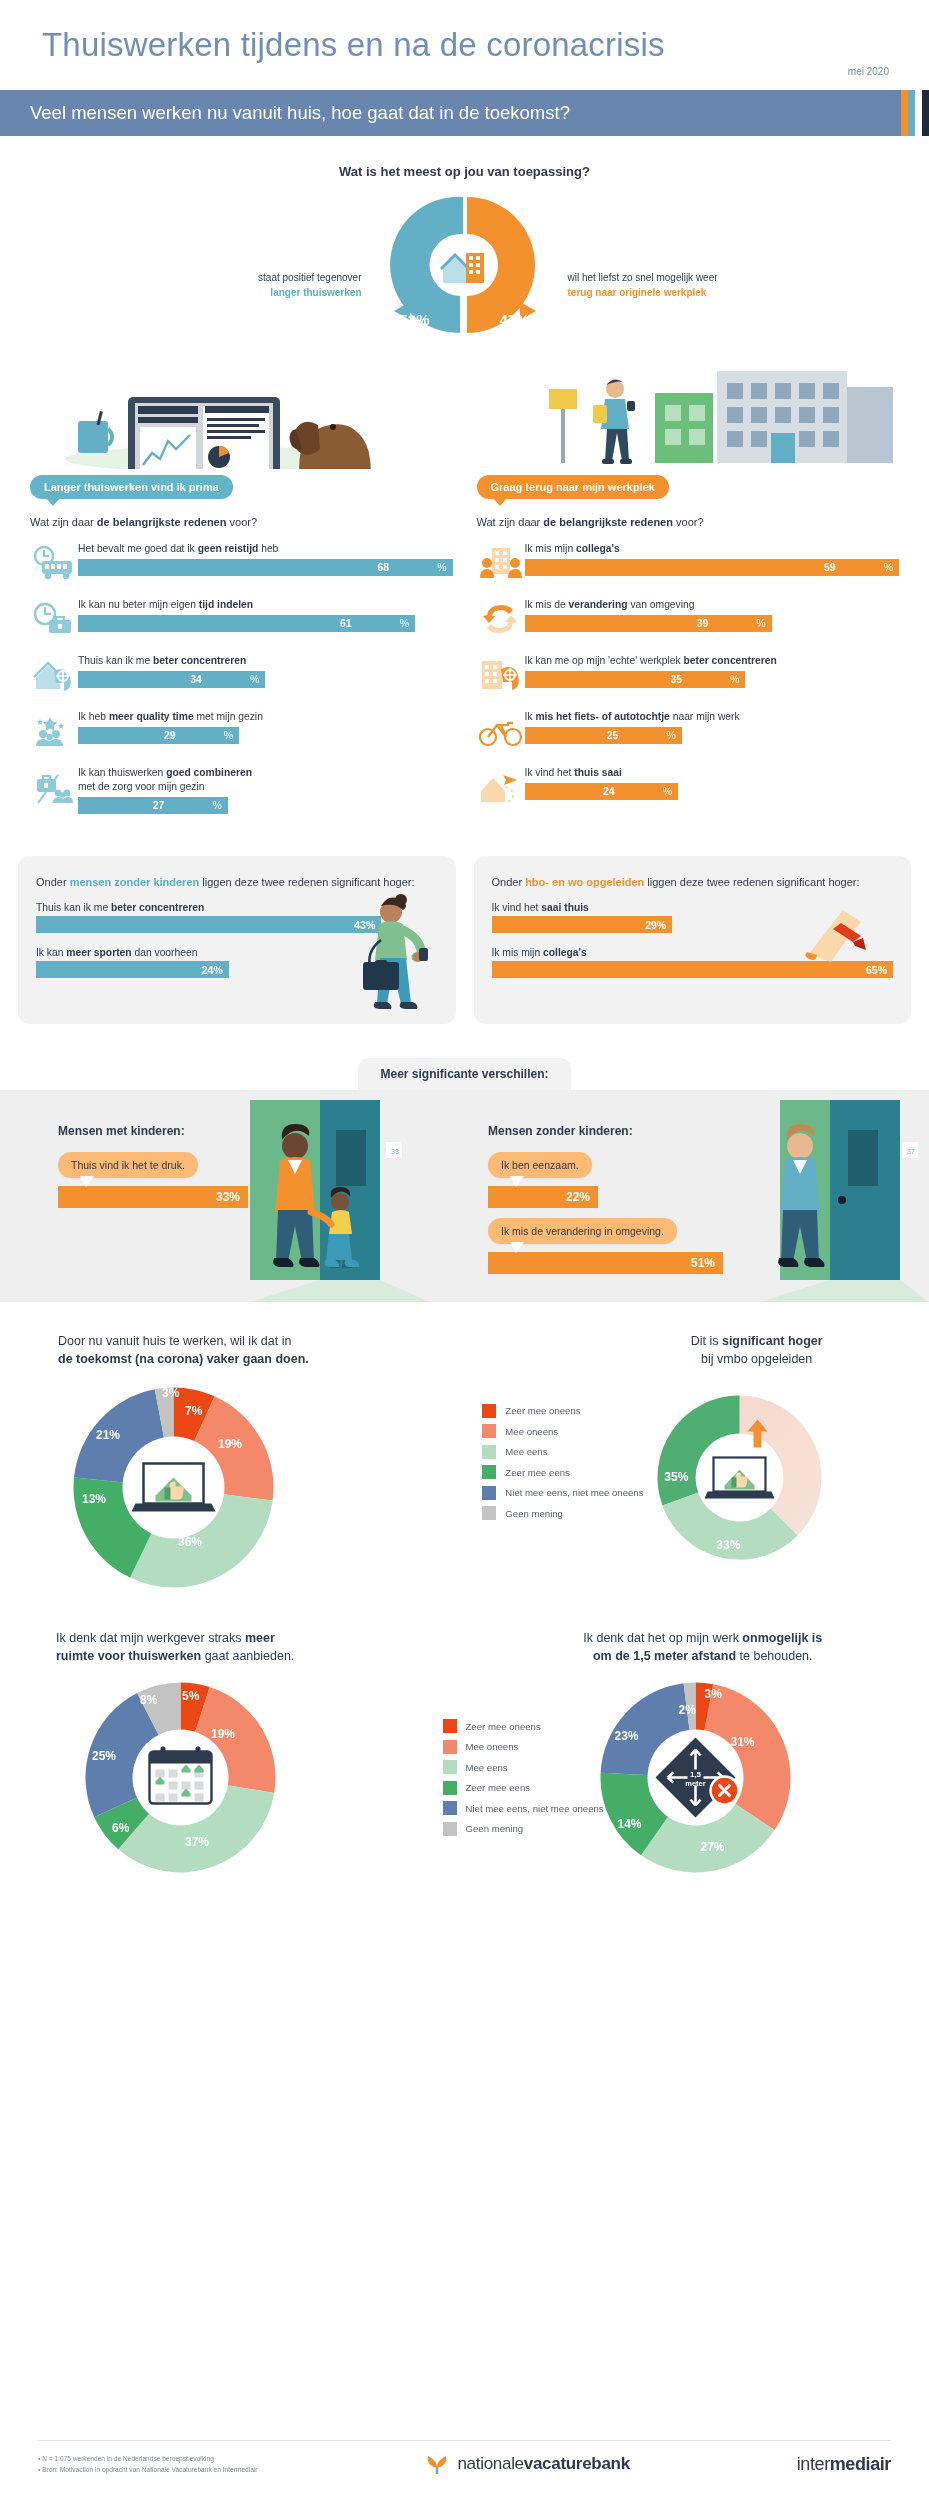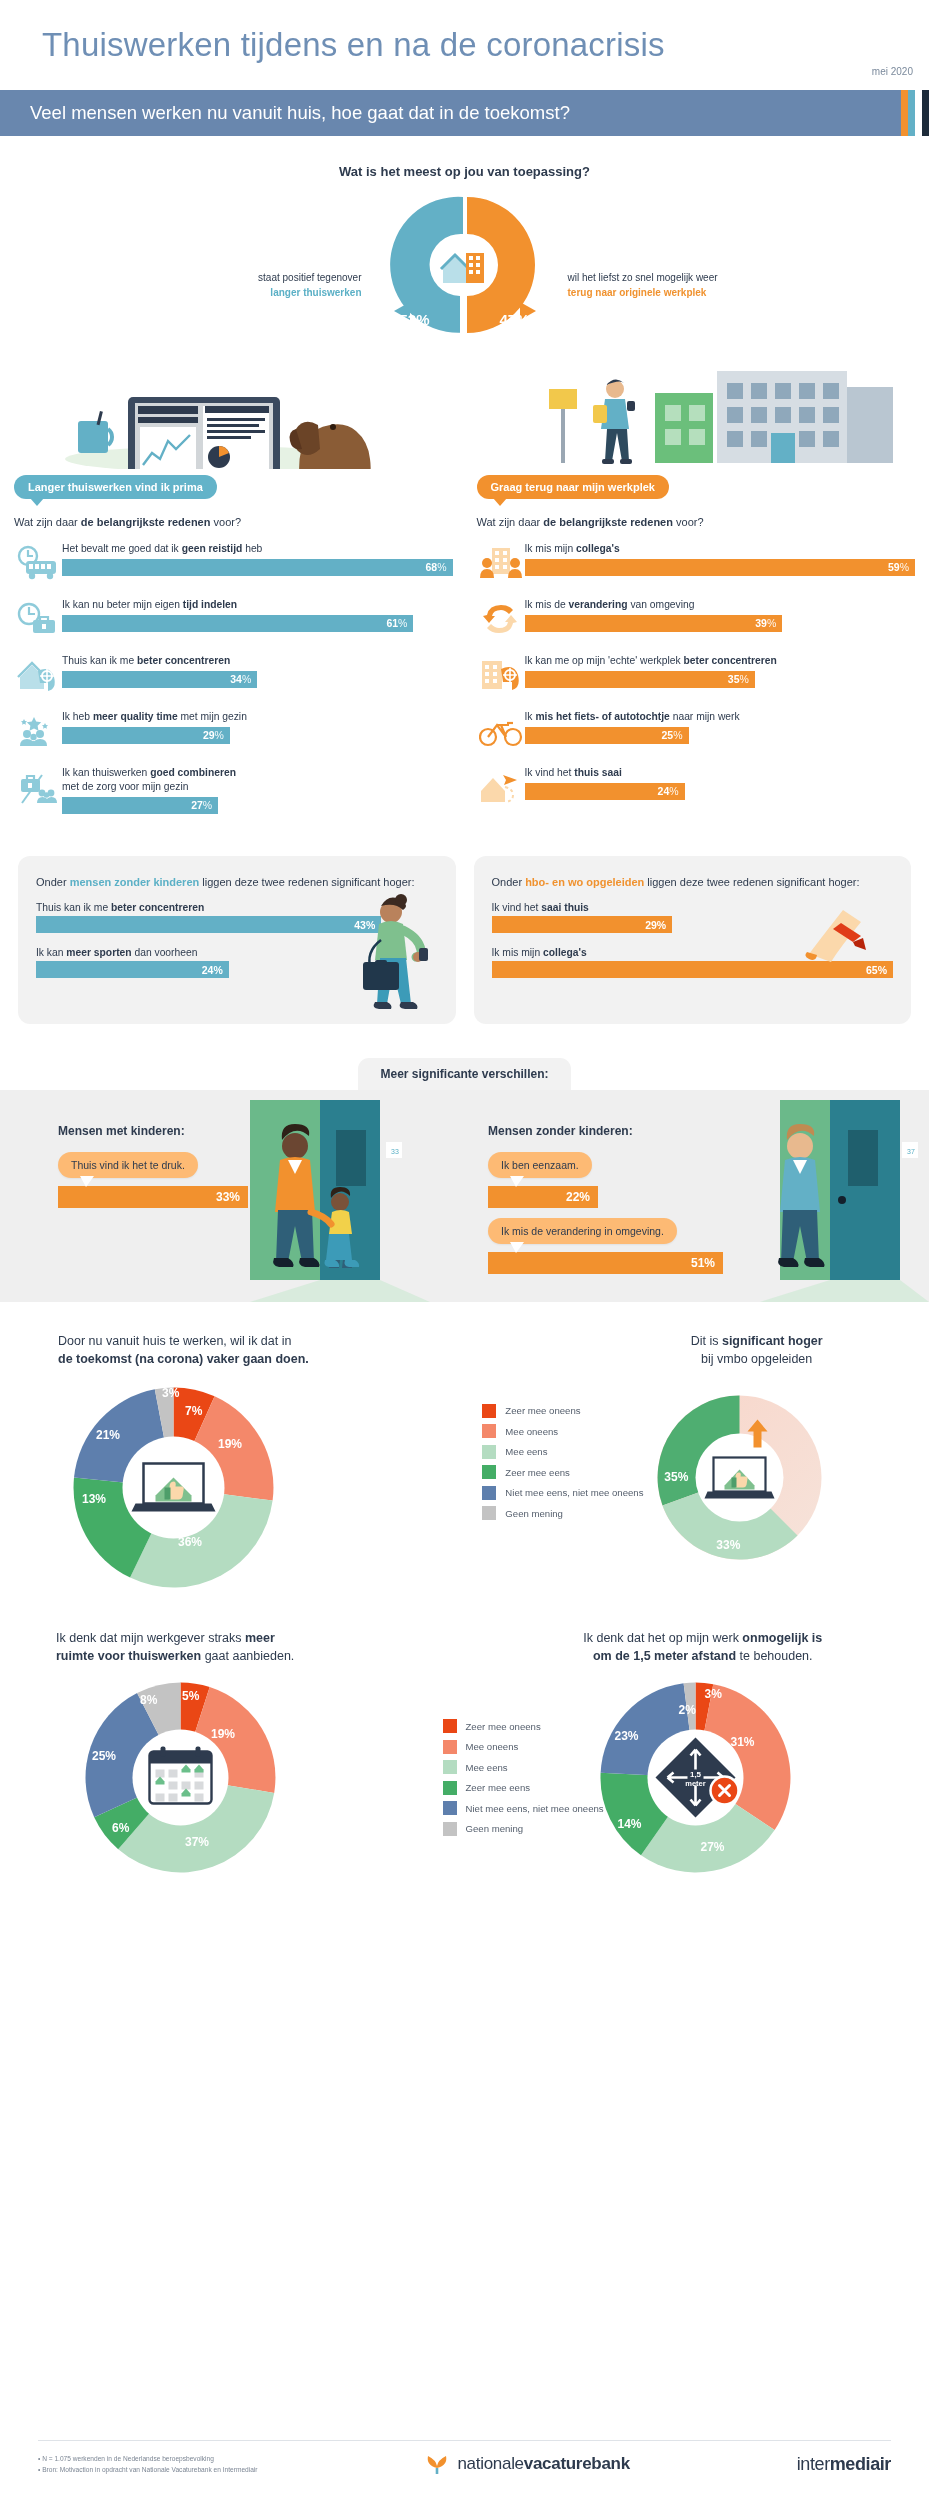--- a/index.html
+++ b/index.html
@@ -10,21 +10,21 @@
     color:#2e3b4e;
     overflow:hidden;
     position:relative;
   }
   
   .title-wrap { padding: 26px 40px 0 40px; }
   .main-title {
     font-size: 33px; font-weight: 400; color:#6f8fb5; letter-spacing:.2px;
     text-align:left; padding-left:2px;
   }
-  .subdate { text-align:right; font-size:10px; color:#7b8a9c; padding-right:16px; margin-top:2px;}
+  .subdate { text-align:right; font-size:10px; color:#7b8a9c; padding-right:40px; margin-top:2px;}
   .blue-band {
     margin-top: 13px; height: 46px; background:#6987ae; position:relative;
     display:flex; align-items:center;
   }
   .blue-band .band-text { color:#fff; font-size:18.5px; padding-left:30px; font-weight:400;}
   .band-stripes { position:absolute; right:0; top:0; bottom:0; display:flex; }
   .band-stripes i { display:block; width:7px; height:100%;}
   
   .q1-title { text-align:center; font-size:13px; font-weight:bold; margin-top:28px; }
   .donut-row { display:flex; align-items:center; justify-content:center; margin-top:14px; gap:0; }
@@ -33,21 +33,21 @@
   .side-label.right { text-align:left; padding-left:18px;}
   .lbl-blue { color:#5bb0c6; font-weight:bold;}
   .lbl-orange { color:#f0922f; font-weight:bold;}
   .pct-badge { position:absolute; top:50%; transform:translateY(-50%); font-size:15px; font-weight:bold; color:#fff;}
   .pct-badge.l { left:14px;}
   .pct-badge.r { right:14px;}
   
   .illus-row { display:flex; margin-top:6px; height:120px; position:relative;}
   .illus-half { width:50%; position:relative;}
   
-  .cols { display:flex; padding:0 2px; margin-top:6px; }
+  .cols { display:flex; padding:0 18px; margin-top:6px; }
   .col { width:50%; padding:0 12px;}
   .pill {
     display:inline-block; color:#fff; font-weight:bold; font-size:11px;
     padding:6px 14px; border-radius:13px; position:relative;
   }
   .pill.blue { background:#63b3c9;}
   .pill.orange { background:#f2912e;}
   .pill:after{
     content:""; position:absolute; left:16px; bottom:-7px; width:0;height:0;
     border-left:7px solid transparent; border-right:7px solid transparent;
@@ -57,21 +57,21 @@
   .reasons-q { font-size:11px; margin-top:17px; }
   .reasons-q b { font-weight:bold;}
   
   .bar-item { display:flex; align-items:flex-start; margin-top:14px; }
   .bar-icon { width:48px; min-width:48px; height:42px; display:flex; align-items:center; justify-content:center;}
   .bar-body { flex:1; }
   .bar-label { font-size:10.3px; line-height:1.35; color:#2e3b4e; margin-bottom:3px;}
   .bar-label b { font-weight:bold;}
   .bar-track { height:17px; position:relative;}
   .bar-fill { height:17px; display:flex; align-items:center; justify-content:flex-end; padding-right:6px;
-      font-size:10.5px; font-weight:bold; color:#fff; }
+      font-size:10.5px; font-weight:bold; color:#fff;gap:48px; }
   .bar-fill.blue { background:#63b0c6;}
   .bar-fill.orange { background:#f2912e;}
   .bar-fill span.u { font-weight:normal; opacity:.92;}
   
   .greybox-row { display:flex; padding:0 18px; margin-top:42px; gap:18px;}
   .greybox { width:50%; background:#f2f2f2; border-radius:12px; padding:18px 18px 20px 18px; position:relative; overflow:hidden; min-height:168px;}
   .gb-head { font-size:11px; line-height:1.5; margin-bottom:12px;}
   .gb-label { font-size:10.3px; margin-bottom:3px;}
   .gb-label b{font-weight:bold;}
   .gb-bar { height:17px; display:flex; align-items:center; justify-content:flex-end; padding-right:6px;

